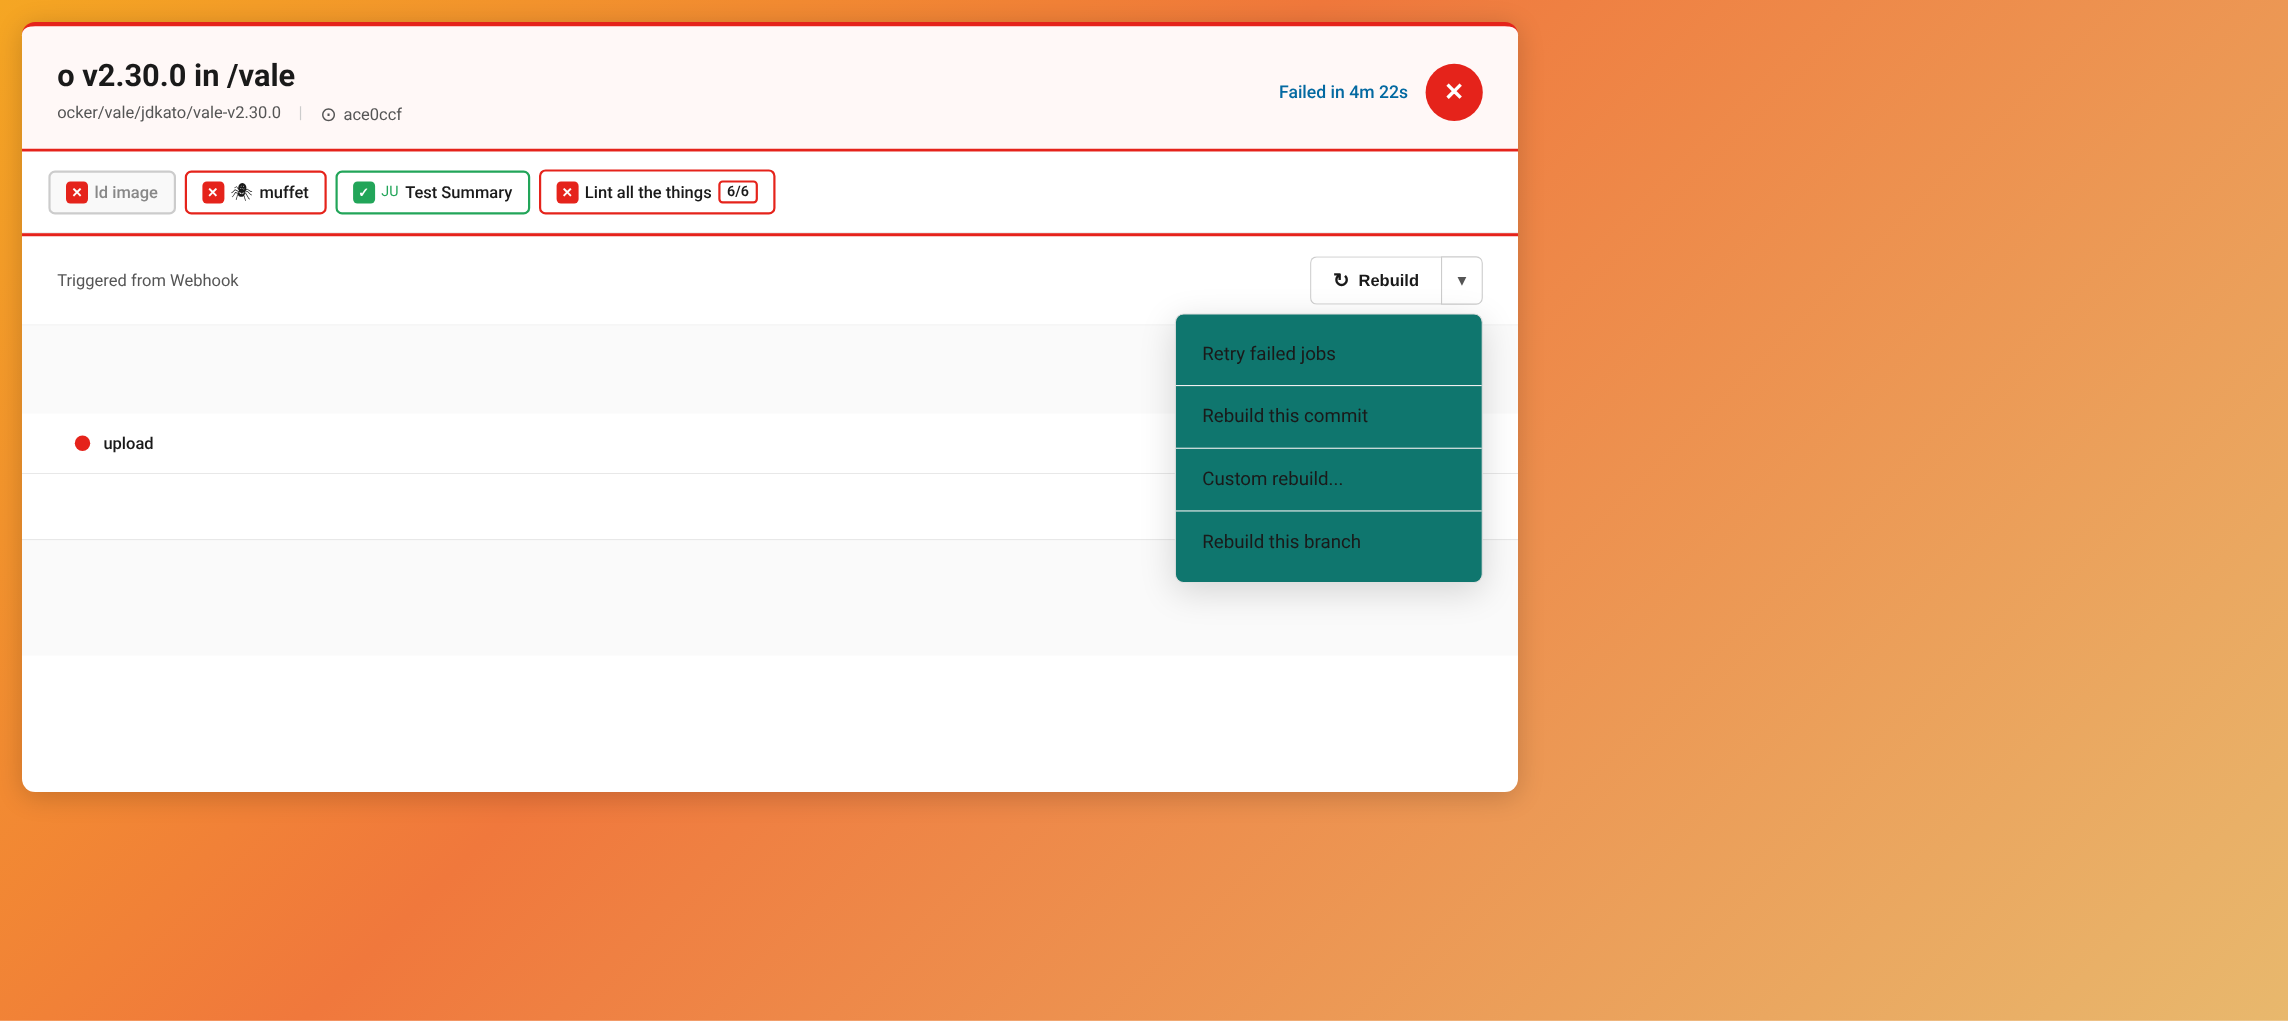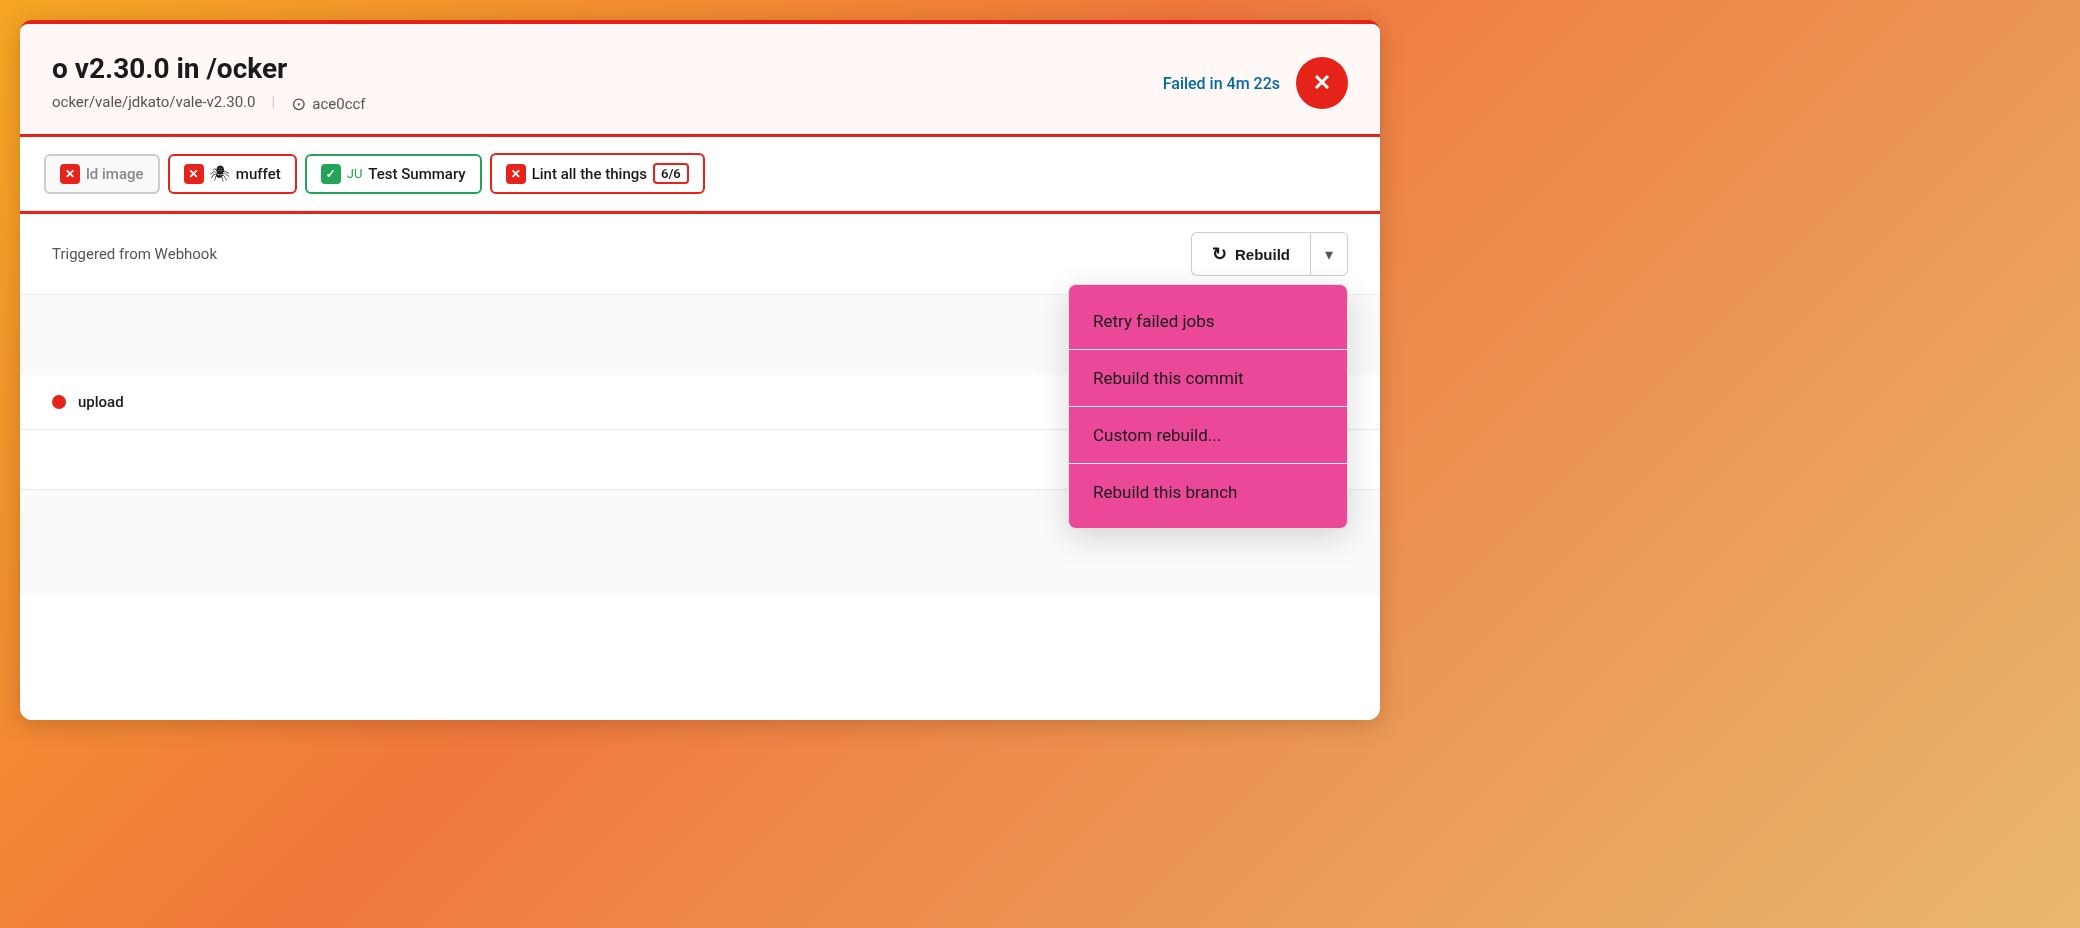--- a/index.html
+++ b/index.html
@@ -205,21 +205,21 @@
       border-radius: 0 6px 6px 0;
       font-size: 16px;
       color: #555;
     }
 
     
     .dropdown-menu {
       position: absolute;
       top: calc(100% + 8px);
       right: 0;
-      background: #ec4899;
+      background: #0f766e;
       border: 1px solid #e0e0e0;
       border-radius: 8px;
       box-shadow: 0 8px 32px rgba(0,0,0,0.15);
       min-width: 280px;
       z-index: 100;
       padding: 8px 0;
     }
 
     .dropdown-item {
       padding: 18px 24px;
@@ -237,21 +237,21 @@
     .content-area {
       padding: 0;
       background: #fafafa;
       min-height: 300px;
     }
 
     .job-row {
       display: flex;
       align-items: flex-end;
       justify-content: space-between;
-      padding: 18px 32px;
+      padding: 18px 48px;
       border-bottom: 1px solid #e8e8e8;
       background: #fff;
     }
 
     .job-row-left {
       display: flex;
       align-items: center;
       gap: 12px;
     }
 
@@ -296,21 +296,21 @@
       background: #e5231b;
     }
   </style>
 </head>
 <body>
 
 <div class="main-card">
 
   <div class="header">
     <div class="header-left">
-      <h1>o v2.30.0 in /ocker</h1>
+      <h1>o v2.30.0 in /vale</h1>
       <div class="header-meta">
         <span class="path">ocker/vale/jdkato/vale-v2.30.0</span>
         <span class="divider">|</span>
         <span class="commit">
           <span style="font-size:18px;">⊙</span>
           <span>ace0ccf</span>
         </span>
       </div>
     </div>
     <div class="header-right">

